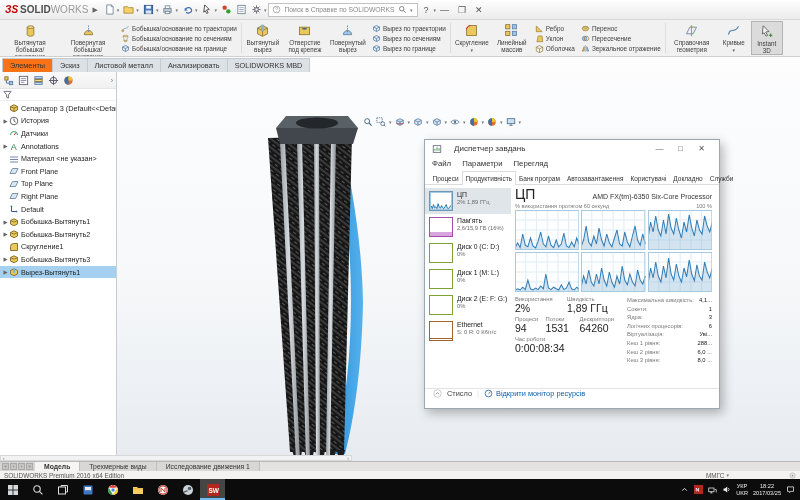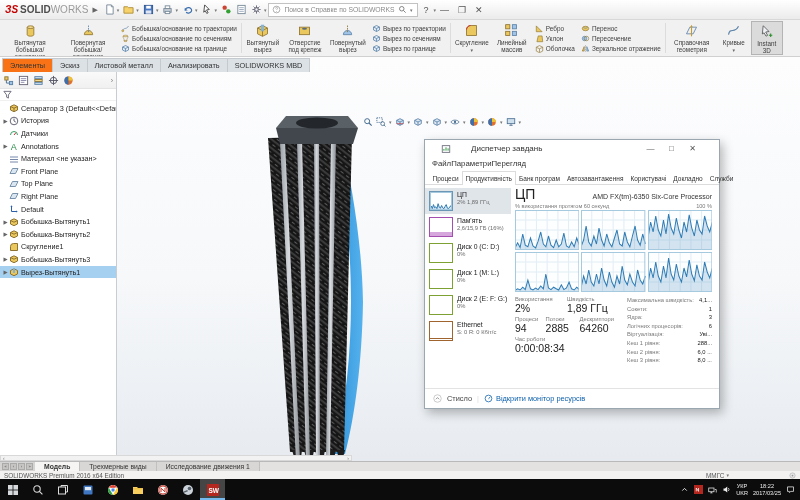--- a/index.html
+++ b/index.html
@@ -53,25 +53,25 @@
   .filter-row svg{width:9px;height:9px}
   .tree{padding-top:1px}
   .tree-row{display:flex;align-items:center;height:12.6px;font-size:7.2px;color:#1e1e1e;white-space:nowrap;overflow:hidden;padding-left:2px}
   .tree-row .exp{width:7px;font-size:5.4px;color:#666;flex:none;text-align:center}
   .tree-row .ticon{width:10px;height:10px;margin:0 2px 0 0;flex:none}
   .tree-row .ticon svg{width:10px;height:10px}
   .tree-row.selected{background:#a6d0ef}
   .tree-row.root{font-size:7.3px}
   
   .tm{position:absolute;left:424px;top:139px;width:296px;height:270px;background:#fff;border:1px solid #9aa7b1;box-shadow:3px 4px 10px rgba(0,0,0,.28);z-index:35;display:flex;flex-direction:column}
-  .tm-title{height:17px;display:flex;align-items:center;padding:0 16px;gap:20px;font-size:8px;color:#333}
+  .tm-title{height:17px;display:flex;align-items:center;padding:0 7px;gap:12px;font-size:8px;color:#333}
   .tm-title svg{width:10px;height:10px}
   .tm-controls{margin-left:auto;display:flex}
   .tm-ctl{width:21px;height:17px;display:flex;align-items:center;justify-content:center;font-size:8px;color:#555}
-  .tm-menu{display:flex;font-size:7.8px;color:#333;padding:0 7px;height:12px;align-items:center}
+  .tm-menu{display:flex;gap:11px;font-size:7.8px;color:#333;padding:0 7px;height:12px;align-items:center}
   .tm-tabs{display:flex;font-size:6.5px;color:#333;padding:0 4px;border-bottom:1px solid #dcdcdc;height:16px;align-items:flex-end}
   .tm-tab{padding:2.5px 2.5px;border:1px solid transparent;border-bottom:none;white-space:nowrap}
   .tm-tab.active{background:#fff;border-color:#dcdcdc;position:relative;top:1px;padding-bottom:3.5px}
   .tm-body{flex:1;display:flex;overflow:hidden}
   .tm-side{width:86px;padding-top:3px;flex:none}
   .tm-side-item{display:flex;gap:4px;padding:3px 1px 3px 4px;align-items:flex-start}
   .tm-side-item.selected{background:#e0e5ea}
   .thumb{width:24px;height:20px;background:#fff;border:1px solid #999;flex:none;position:relative;overflow:hidden}
   .tm-si-name{font-size:6.8px;color:#222;line-height:1.15}
   .tm-si-detail{font-size:5.8px;color:#6b6b6b;line-height:1.2}
@@ -82,21 +82,21 @@
   .graph-label-row{display:flex;justify-content:space-between;font-size:5.6px;color:#7a7a7a;margin-top:1px}
   .graph-grid{display:grid;grid-template-columns:repeat(3,1fr);gap:2px;margin-top:1px}
   .tm-stats{display:flex;margin-top:4px}
   .stats-left{width:112px;flex:none}
   .s-lblrow{display:flex;font-size:5.8px;color:#7a7a7a}
   .s-valrow{display:flex;font-size:10.5px;color:#222;margin-bottom:2px}
   .s-col1{width:52px}.s-col2{width:56px}.s-colA{width:36px}.s-colB{width:40px}
   .stats-right{flex:1;padding-top:1px}
   .ir{display:flex;justify-content:space-between;font-size:5.8px;color:#7a7a7a;margin-bottom:2.6px}
   .ir b{color:#222;font-weight:normal}
-  .tm-footer{height:20px;border-top:1px solid #e3e3e3;display:flex;align-items:center;padding:0 8px;font-size:7.4px;color:#444;gap:5px}
+  .tm-footer{height:20px;border-top:1px solid #e3e3e3;display:flex;align-items:flex-start;padding:0 8px;font-size:7.4px;color:#444;gap:5px}
   .tm-footer svg{width:9px;height:9px}
   .tm-footer .sep{color:#ddd}
   .tm-link{color:#0b5fab;display:flex;align-items:center;gap:3px}
   
   .hscroll{position:absolute;left:0;top:455px;width:352px;height:6px;background:#f2f2f2;border:1px solid #d8d8d8;display:flex;justify-content:space-between;align-items:center;font-size:5px;color:#777;padding:0 2px;z-index:21}
   .bottom-tabs{position:absolute;left:0;top:461px;width:800px;height:10px;background:#e4e2e0;border-top:1px solid #b9b9b9;display:flex;align-items:stretch;z-index:26;font-size:6.8px}
   .bt-nav{display:flex;align-items:center;gap:1px;padding:0 2px;background:#d6d4d2}
   .bt-nav span{width:7px;height:7px;background:#c7c5c3;border:1px solid #aaa;font-size:4px;display:flex;align-items:center;justify-content:center;color:#555}
   .btab{padding:0 9px;display:flex;align-items:center;border-right:1px solid #c2c0be;background:#d9d7d5;color:#333;white-space:nowrap}
   .btab.active{background:#f6f5f4;font-weight:bold}
@@ -947,21 +947,21 @@
               <span class="s-col1">2%</span>
               <span class="s-col2">1,89 ГГц</span>
             </div>
             <div class="s-lblrow">
               <span class="s-colA">Процеси</span>
               <span class="s-colB">Потоки</span>
               <span class="s-col2">Дескриптори</span>
             </div>
             <div class="s-valrow">
               <span class="s-colA">94</span>
-              <span class="s-colB">2885</span>
+              <span class="s-colB">1531</span>
               <span class="s-col2">64260</span>
             </div>
             <div class="s-lblrow">
               <span class="s-col2">Час роботи</span>
             </div>
             <div class="s-valrow">
               <span class="s-col2">0:00:08:34</span>
             </div>
           </div>
         <div class="stats-right" id="statsright">

